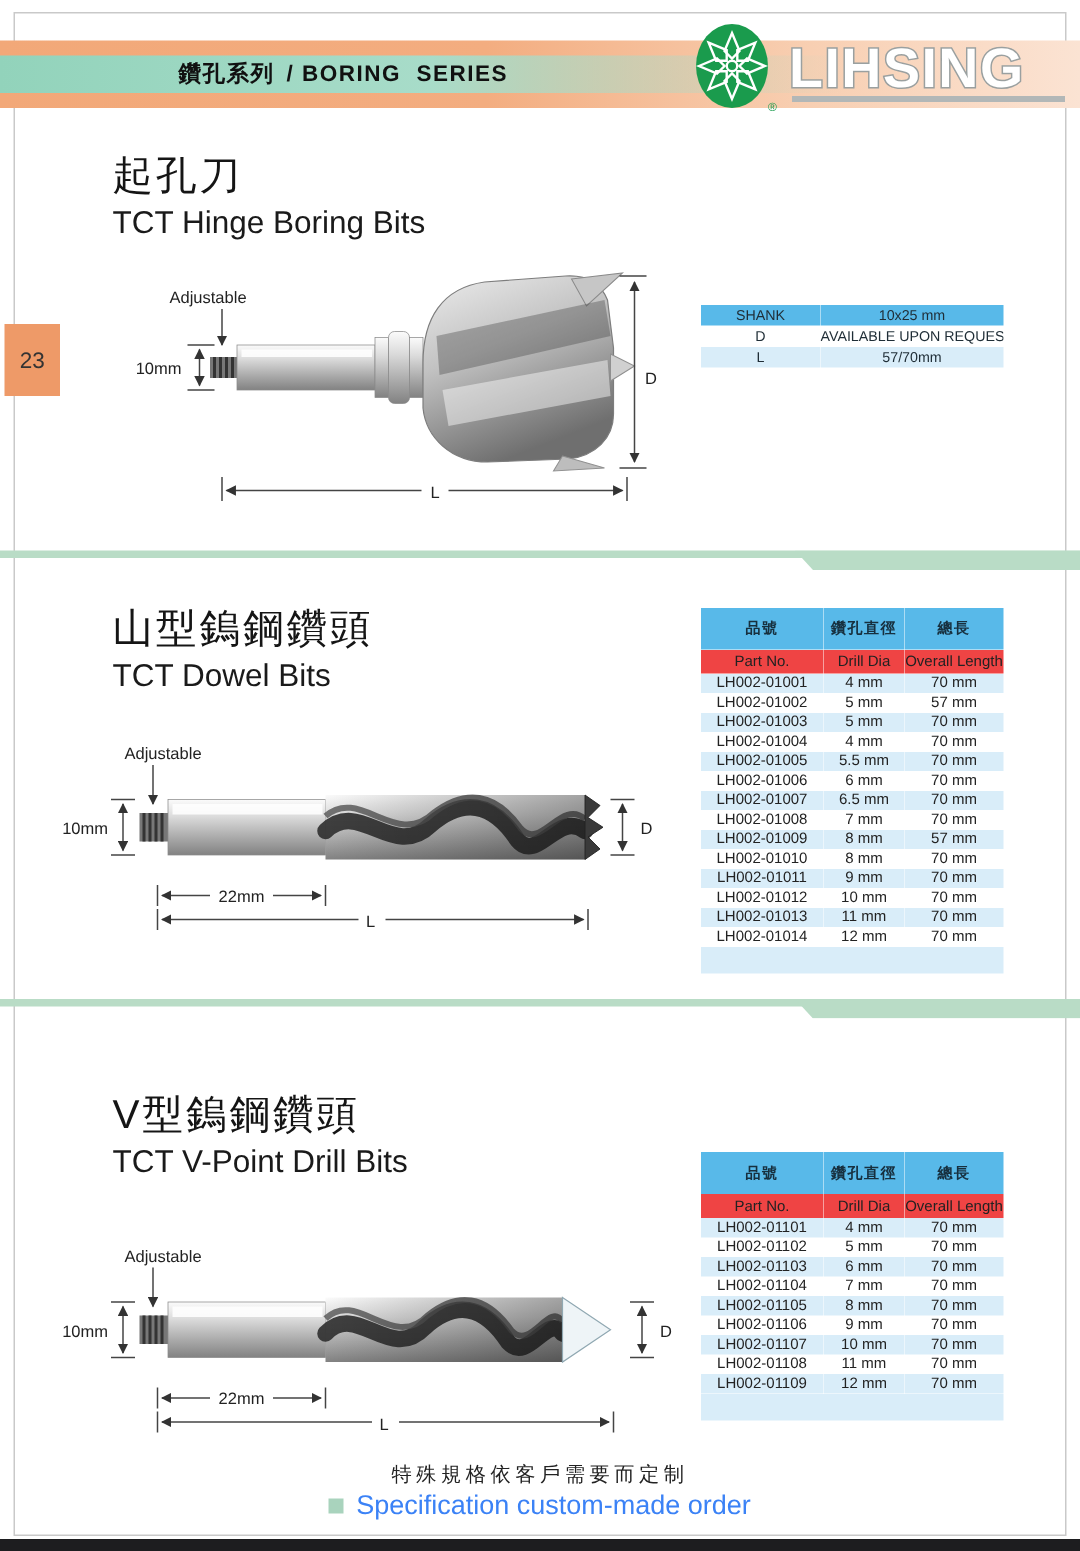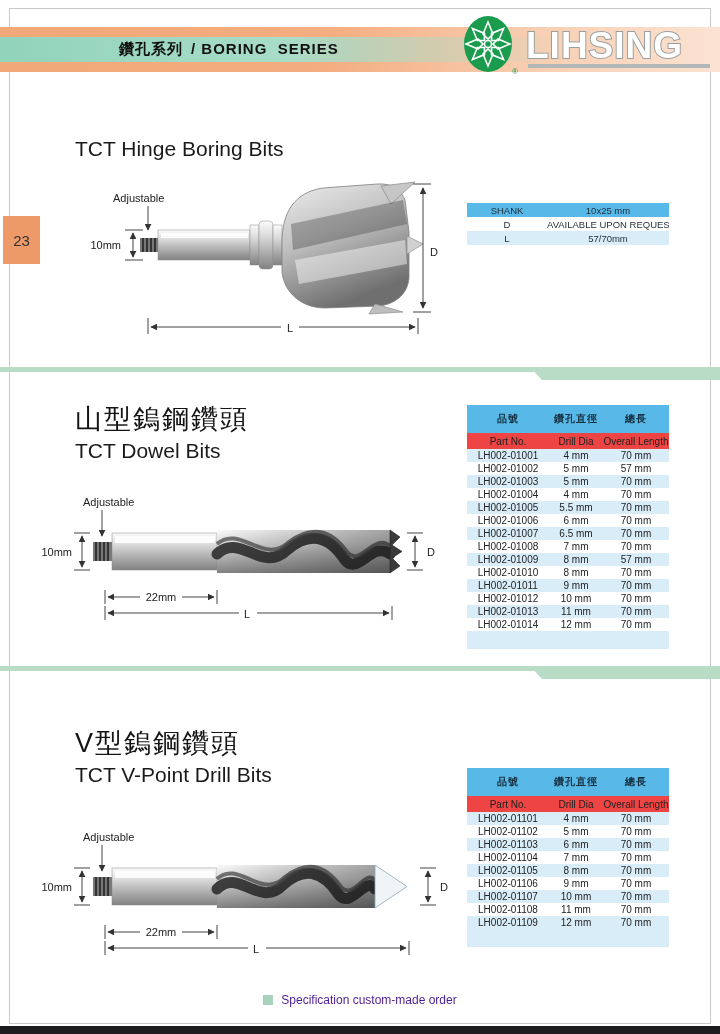--- a/index.html
+++ b/index.html
@@ -67,21 +67,21 @@
   .svg2 { position:absolute; left:40px; top:470px; }
   .svg3 { position:absolute; left:40px; top:805px; }
   .dim  { stroke:#444; stroke-width:1; fill:none; }
   .dimtext { font-size:11px; fill:#222; font-family:"Liberation Sans",sans-serif; }
 
   
   .footer-zh { position:absolute; left:0; top:974px; width:720px; text-align:center;
     font-size:13.5px; letter-spacing:3px; color:#222; }
   .footer-en { position:absolute; left:0; top:993px; width:720px;
     display:flex; align-items:center; justify-content:center; gap:8px;
-    font-size:12px; color:#4c1d95; }
+    font-size:18px; color:#3b82f6; }
   .bullet { width:10px; height:10px; background:var(--footer_bullet_green,#a9d3bd); display:inline-block; }
   .bottom-bar { position:absolute; left:0; top:1026px; width:720px; height:8px;
     background:var(--bottom_bar,#1d1d1f); }
 </style>
 </head>
 <body>
 
 <div class="page">
 
   <svg width="0" height="0" style="position:absolute">
@@ -145,20 +145,21 @@
         </g>
       <circle r="3.5"></circle>
     </g>
     <text x="54" y="62" font-size="8" fill="#1a9b4d">®</text>
     <text x="68" y="46" font-size="37" font-weight="bold" letter-spacing="1" fill="#ffffff" stroke="#9aa0a0" stroke-width="2" paint-order="stroke">LIHSING</text>
     <rect x="70" y="52" width="182" height="4" fill="#b2b7b7"></rect>
   </svg>
 
   <div class="page-tab">23</div>
 
+  <div class="zh-title s1-zh">起孔刀</div>
   <div class="en-title s1-en">TCT Hinge Boring Bits</div>
 
   <svg class="svg1" width="360" height="170" viewBox="0 0 360 170">
 
     <text x="28" y="22" class="dimtext">Adjustable</text>
     <line x1="63" y1="26" x2="63" y2="50" class="dim" marker-end="url(#arr)"></line>
 
     <line x1="40" y1="50" x2="58" y2="50" class="dim"></line>
     <line x1="40" y1="80" x2="58" y2="80" class="dim"></line>
     <line x1="48" y1="53" x2="48" y2="77" class="dim" marker-start="url(#arr)" marker-end="url(#arr)"></line>
@@ -492,19 +493,20 @@
           <td>70 mm</td>
         </tr>
       </tbody>
     <tfoot>
         <tr>
           <td colspan="3"></td>
         </tr>
       </tfoot>
   </table>
 
+  <div class="footer-zh">特殊規格依客戶需要而定制</div>
   <div class="footer-en">
     <span class="bullet"></span>
     <span>Specification custom-made order</span>
   </div>
   <div class="bottom-bar"></div>
 
 </div>
 
 </body></html>

